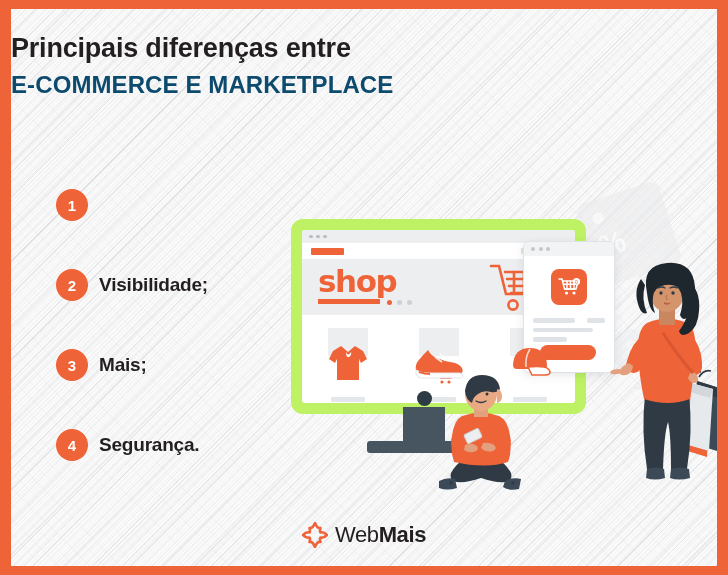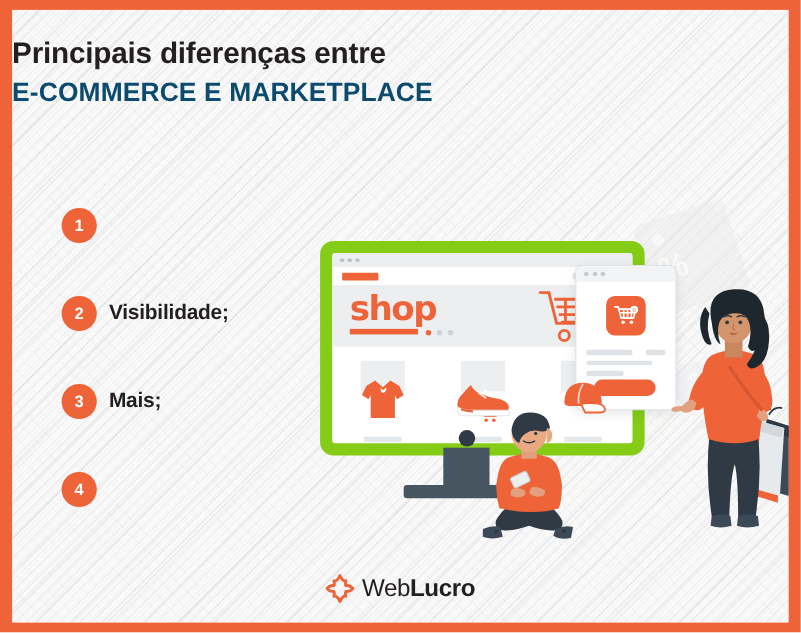--- a/index.html
+++ b/index.html
@@ -87,21 +87,21 @@
     position:absolute;left:0;right:0;top:7px;text-align:center;
     font-size:21px;color:#fafafa;font-weight:bold;
   }
   .wm-cart{
     left:350px;top:205px;width:64px;height:52px;opacity:.55;
   }
 
   
   .monitor{
     position:absolute;left:10px;top:40px;width:295px;height:195px;
-    background:#84cc16;border-radius:12px;padding:11px;box-sizing:border-box;
+    background:#bef264;border-radius:12px;padding:11px;box-sizing:border-box;
   }
   .screen{
     width:100%;height:100%;background:#ffffff;border-radius:3px;overflow:hidden;
     position:relative;
   }
   .scr-bar{height:13px;background:#eceef0;display:flex;align-items:center;padding-left:7px;gap:3.5px;}
   .scr-dot{width:3.6px;height:3.6px;border-radius:50%;background:#b9bec4;}
   .scr-nav{height:16px;background:#fff;display:flex;align-items:center;padding:0 9px;}
   .scr-logo{width:33px;height:7px;background:#ee6337;border-radius:1px;}
   .scr-menu{margin-left:auto;display:flex;gap:7px;}
@@ -207,20 +207,21 @@
         <div class="li-label">Visibilidade;</div>
       </div>
 
       <div class="li">
         <div class="badge">3</div>
         <div class="li-label">Mais;</div>
       </div>
 
       <div class="li">
         <div class="badge">4</div>
+        <div class="li-label">Segurança.</div>
       </div>
 
     </div>
 
     <div class="stage">
 
       <div class="wm wm-tag"></div>
       <div class="wm-pct">%</div>
       <div class="wm wm-coin">
         <span>$</span>
@@ -426,18 +427,18 @@
       </svg>
 
       <div class="floor"></div>
     </div>
 
     <div class="logo">
       <svg width="26" height="26" viewBox="0 0 26 26">
         <path d="M13 1 q2.5 6 5.5 5 q-1 3 0 4.5 q3 -1 6.5 2.5 q-3.5 3.5 -6.5 2.5 q-1 1.5 0 4.5 q-3 -1 -5.5 5 q-2.5 -6 -5.5 -5 q1 -3 0 -4.5 q-3 1 -6.5 -2.5 q3.5 -3.5 6.5 -2.5 q1 -1.5 0 -4.5 q3 1 5.5 -5 Z" fill="none" stroke="#ee6337" stroke-width="2.6" stroke-linejoin="round"></path>
       </svg>
       <div class="logo-text">
-        <span>Web</span><span class="b">Lucro</span>
+        <span>Web</span><span class="b">Mais</span>
       </div>
     </div>
 
   </div>
 </div>
 
 </body></html>

